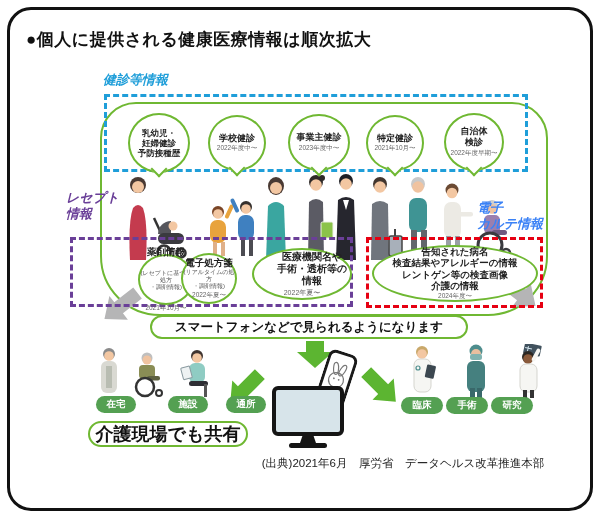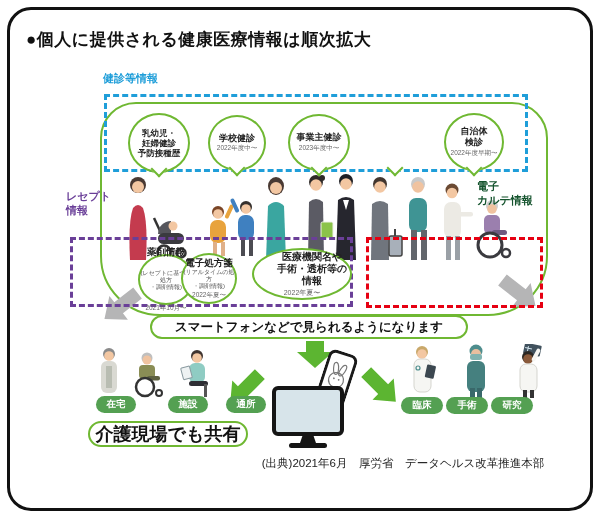--- a/index.html
+++ b/index.html
@@ -2,21 +2,21 @@
 <html><head>
 <meta charset="utf-8">
 <style>
   *{margin:0;padding:0;box-sizing:border-box;}
   html,body{width:600px;height:518px;background:#fff;
     font-family:"Liberation Sans","DejaVu Sans",sans-serif;color:#111;}
   .stage{position:relative;width:600px;height:518px;overflow:hidden;background:#fff;}
   .abs{position:absolute;}
   .frame{left:7px;top:7px;width:586px;height:504px;border:3px solid #111;border-radius:24px;}
   .title{left:26px;top:28px;font-size:17px;font-weight:800;letter-spacing:.5px;}
-  .sec-label{font-weight:800;font-size:11px;line-height:1.25;white-space:pre-line;z-index:7;}
+  .sec-label{font-weight:800;font-size:13px;line-height:1.25;white-space:pre-line;z-index:7;font-style:italic;}
   .dash{border-width:3px;border-style:dashed;z-index:4;}
   .bigbubble{left:100px;top:102px;width:448px;height:214px;border:2.5px solid #6fb832;
     border-radius:36px 36px 60px 60px;z-index:1;}
   .gbubble{background:#fff;border:2px solid #6fb832;display:flex;flex-direction:column;
     align-items:center;justify-content:center;text-align:center;z-index:5;}
   .round{border-radius:50%;}
   .btext{font-size:9px;line-height:1.2;color:#222;white-space:pre-line;font-weight:700;}
   .sub{font-size:6px;color:#555;white-space:pre-line;line-height:1.15;}
   .bdate{font-size:6.5px;color:#666;margin-top:1px;}
   .vtail{width:12px;height:12px;background:#fff;border-right:2.5px solid #6fb832;
@@ -58,20 +58,24 @@
 予防接種歴</div>
   </div>
   <div class="abs gbubble round" style="left:208px;top:115px;width:58px;height:56px;">
     <div class="btext">学校健診</div>
     <div class="bdate">2022年度中〜</div>
   </div>
   <div class="abs gbubble round" style="left:288px;top:114px;width:62px;height:57px;">
     <div class="btext">事業主健診</div>
     <div class="bdate">2023年度中〜</div>
   </div>
+  <div class="abs gbubble round" style="left:366px;top:115px;width:58px;height:56px;">
+    <div class="btext">特定健診</div>
+    <div class="bdate">2021年10月〜</div>
+  </div>
   <div class="abs gbubble round" style="left:444px;top:113px;width:60px;height:58px;">
     <div class="btext">自治体
 検診</div>
     <div class="bdate">2022年度早期〜</div>
   </div>
   <div class="abs vtail" style="left:153px;top:163px;"></div>
   <div class="abs vtail" style="left:231px;top:162px;"></div>
   <div class="abs vtail" style="left:313px;top:162px;"></div>
   <div class="abs vtail" style="left:389px;top:162px;"></div>
   <div class="abs vtail" style="left:468px;top:162px;"></div>
@@ -171,23 +175,30 @@
     <div class="sub">(リアルタイムの処方
 ・調剤情報)</div>
     <div class="bdate">2022年夏〜</div>
   </div>
   <div class="abs gbubble round" style="left:252px;top:248px;width:100px;height:52px;">
     <div class="btext" style="font-size:10px;margin-left:20px;">医療機関名や
 手術・透析等の情報</div>
     <div class="bdate" style="font-size:7px;">2022年夏〜</div>
   </div>
 
-  <div class="abs sec-label" style="left:477px;top:180px;color:#14532d;">電子
+  <div class="abs sec-label" style="left:477px;top:200px;color:#3b82f6;">電子
 カルテ情報</div>
   <div class="abs dash" style="left:366px;top:237px;width:177px;height:71px;border-color:#e60012;"></div>
+  <div class="abs gbubble round" style="left:372px;top:245px;width:166px;height:57px;">
+    <div class="btext" style="font-size:9.5px;">告知された病名
+検査結果やアレルギーの情報
+レントゲン等の検査画像
+介護の情報</div>
+    <div class="bdate">2024年度〜</div>
+  </div>
 
   <svg class="abs z3" style="left:98px;top:283px;transform:rotate(142deg);" width="46" height="46" viewBox="0 0 46 46">
     <polygon points="2,16 26,16 26,8 44,23 26,38 26,30 2,30" fill="#b5b5b6"></polygon>
   </svg>
   <svg class="abs z3" style="left:496px;top:270px;transform:rotate(38deg);" width="46" height="46" viewBox="0 0 46 46">
     <polygon points="2,16 26,16 26,8 44,23 26,38 26,30 2,30" fill="#b5b5b6"></polygon>
   </svg>
 
   <div class="abs banner">
     <span>スマートフォンなどで見られるようになります</span>

